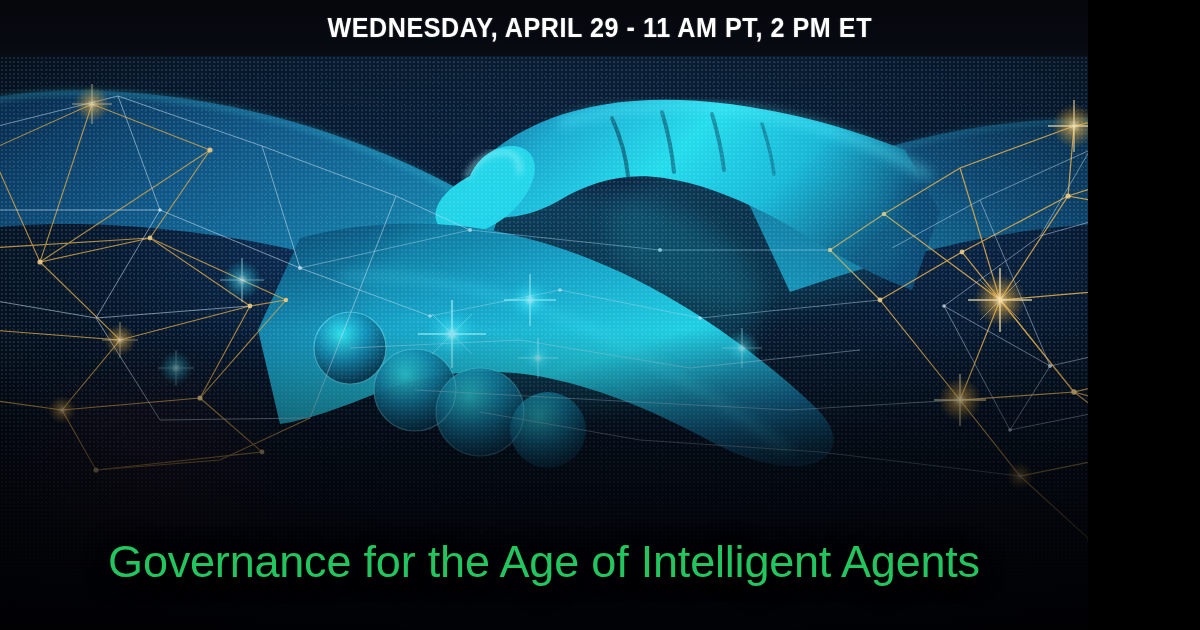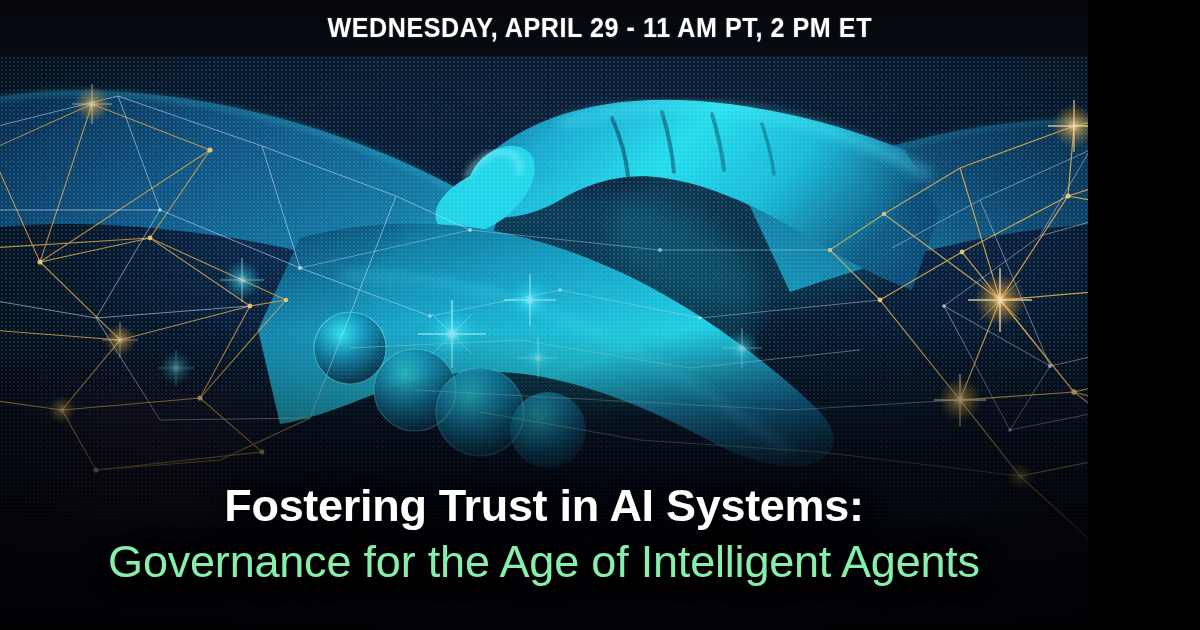--- a/index.html
+++ b/index.html
@@ -98,21 +98,21 @@
   .title-line1 {
     color:#ffffff;
     font-size:45px;
     font-weight:700;
     letter-spacing:-0.3px;
     line-height:1.18;
     text-shadow:0 2px 14px rgba(0,0,0,.85), 0 0 26px rgba(0,0,0,.6);
     white-space:nowrap;
   }
   .title-line2 {
-    color:#86efac;
+    color:#22c55e;
     font-size:45px;
     font-weight:400;
     letter-spacing:-0.2px;
     line-height:1.22;
     margin-top:3px;
     text-shadow:0 2px 14px rgba(0,0,0,.85), 0 0 26px rgba(0,0,0,.6);
     white-space:nowrap;
   }
 </style>
 </head>
@@ -381,17 +381,16 @@
     <div class="dots"></div>
     <div class="bg-bottomfade"></div>
     <div class="bg-vignette"></div>
   </div>
 
   <div class="datebar">
     <span class="datebar-text">WEDNESDAY, APRIL 29 - 11 AM PT, 2 PM ET</span>
   </div>
 
   <div class="headline">
-    <div class="title-line1">Fostering Trust in AI Systems:</div>
     <div class="title-line2">Governance for the Age of Intelligent Agents</div>
   </div>
 
 </div>
 
 </body></html>

